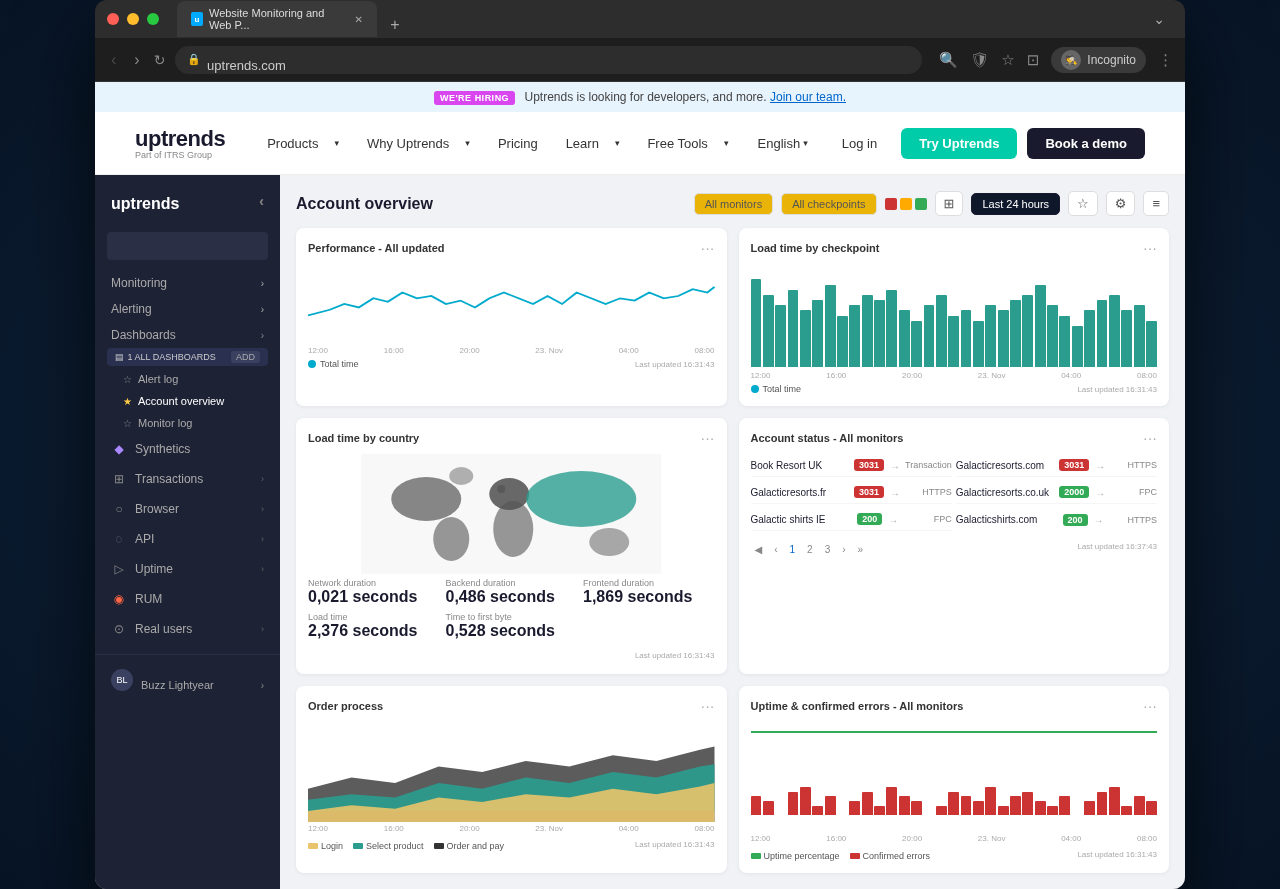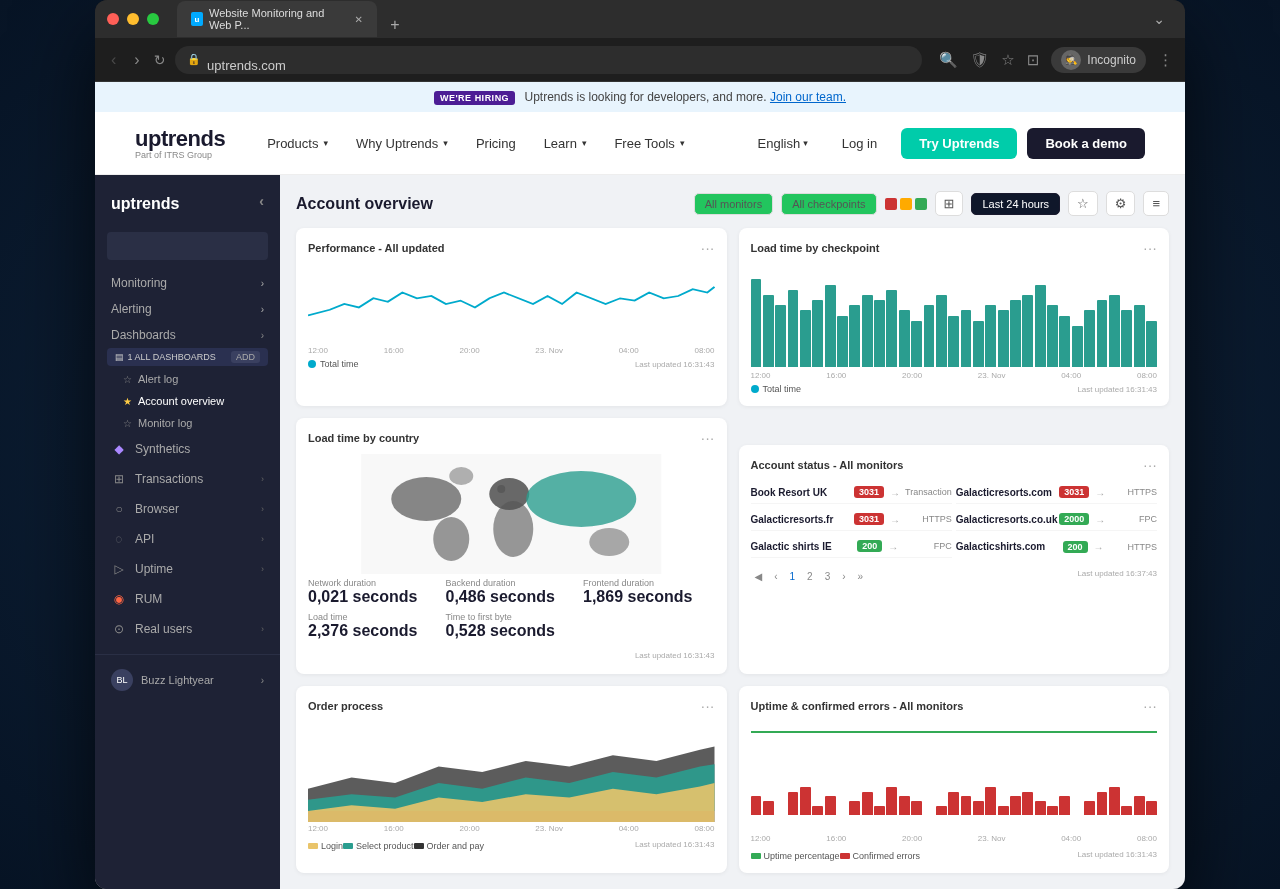--- a/index.html
+++ b/index.html
@@ -132,21 +132,21 @@
 
     
     .hiring-banner {
       background: #e8f4fd;
       text-align: center;
       padding: 8px;
       font-size: 12px;
       color: #444;
     }
     .hiring-badge {
-      background: #4c1d95;
+      background: #d946ef;
       color: white;
       font-size: 9px;
       font-weight: bold;
       padding: 2px 6px;
       border-radius: 3px;
       margin-right: 6px;
       letter-spacing: 0.5px;
     }
     .hiring-link { color: #0066cc; text-decoration: underline; cursor: pointer; }
 
@@ -164,21 +164,21 @@
     .logo-text {
       font-size: 22px; font-weight: 800; color: #1a1a2e; letter-spacing: -0.5px;
     }
     .logo-sub { font-size: 9px; color: #888; margin-top: -2px; }
     .nav-links {
       display: flex; align-items: center; gap: 4px; margin-left: 30px; flex: 1;
     }
     .nav-item {
       padding: 6px 12px;
       font-size: 13px; color: #333; cursor: pointer;
-      display: flex; align-items: center; gap: 5px;
+      display: flex; align-items: center; gap: 16px;
     }
     .nav-chevron { font-size: 9px; }
     .nav-actions { display: flex; align-items: center; gap: 10px; }
     .lang-btn {
       padding: 6px 10px; font-size: 13px; color: #333; cursor: pointer;
       display: flex; align-items: center; gap: 3px;
     }
     .login-btn { padding: 6px 14px; font-size: 13px; color: #333; cursor: pointer; font-weight: 500; }
     .try-btn {
       background: #00ccaa;
@@ -266,21 +266,21 @@
     .sidebar-icon.uptime { color: #888; }
     .sidebar-icon.rum { color: #ff6644; }
     .sidebar-icon.realusers { color: #888; }
     .sidebar-bottom {
       margin-top: 10px;
       border-top: 1px solid #2a2f45;
       padding-top: 8px;
     }
     .sidebar-user {
       padding: 6px 16px;
-      display: flex; align-items: center; gap: 8px;
+      display: flex; align-items: flex-end; gap: 8px;
       font-size: 11px; color: #aaa; cursor: pointer;
     }
     .user-avatar {
       width: 22px; height: 22px; border-radius: 50%;
       background: #3a4060;
       display: flex; align-items: center; justify-content: center;
       font-size: 9px; color: white;
     }
 
     
@@ -295,21 +295,21 @@
       display: flex; align-items: center; justify-content: space-between;
       margin-bottom: 12px;
     }
     .dashboard-title {
       font-size: 16px; font-weight: 700; color: #1a1a2e;
     }
     .dashboard-controls {
       display: flex; align-items: center; gap: 8px;
     }
     .ctrl-btn {
-      background: #22c55e; border: 1px solid #ddd;
+      background: #eab308; border: 1px solid #ddd;
       border-radius: 5px; padding: 4px 10px;
       font-size: 11px; color: #555; cursor: pointer;
     }
     .ctrl-btn.active { background: #0f172a; color: white; border-color: #1a1a2e; }
     .ctrl-icon { padding: 4px 8px; background: white; border: 1px solid #ddd; border-radius: 5px; cursor: pointer; font-size: 13px; color: #555; }
 
     
     .charts-grid {
       display: grid;
       grid-template-columns: 1fr 1fr;
@@ -355,30 +355,29 @@
     .country-chart { height: 120px; position: relative; }
     .stat-label { font-size: 9px; color: #888; }
     .stat-value { font-size: 16px; font-weight: 600; color: #1a1a2e; }
 
     
     .status-card {
       background: white;
       border-radius: 8px;
       padding: 12px;
       box-shadow: 0 1px 4px rgba(0,0,0,0.06);
-      margin-top: 27px;
     }
     .status-row {
       display: flex; align-items: center; justify-content: space-between;
       padding: 5px 0;
       border-bottom: 1px solid #f5f5f5;
       font-size: 10px;
     }
     .status-row:last-of-type { border-bottom: none; }
-    .status-name { font-weight: 700; color: #1a1a2e; flex: 1; }
+    .status-name { font-weight: 400; color: #1a1a2e; flex: 1; }
     .status-badge-val {
       font-size: 9px; font-weight: 700; color: white;
       border-radius: 3px; padding: 1px 5px;
     }
     .status-badge-val.red { background: #cc3333; }
     .status-badge-val.green { background: #33aa55; }
     .status-arrow { color: #aaa; margin-left: 6px; }
     .status-protocol { color: #888; font-size: 9px; text-align: right; flex: 0.5; }
     .pagination { display: flex; align-items: center; gap: 4px; font-size: 10px; color: #888; margin-top: 6px; }
     .page-btn { cursor: pointer; padding: 1px 4px; }
@@ -405,21 +404,21 @@
     }
 
     .x-axis-labels {
       display: flex;
       justify-content: space-between;
       margin-top: 2px;
     }
     .x-label { font-size: 8px; color: #aaa; }
 
     .multi-legend {
-      display: flex; align-items: center; gap: 0; flex-wrap: wrap;
+      display: flex; align-items: center; gap: 10px; flex-wrap: wrap;
       margin-top: 4px;
     }
     .legend-item { display: flex; align-items: center; gap: 3px; font-size: 9px; color: #555; }
     .legend-rect { width: 10px; height: 6px; border-radius: 1px; }
   </style>
 </head>
 <body>
 
 <div class="browser-window">
 

